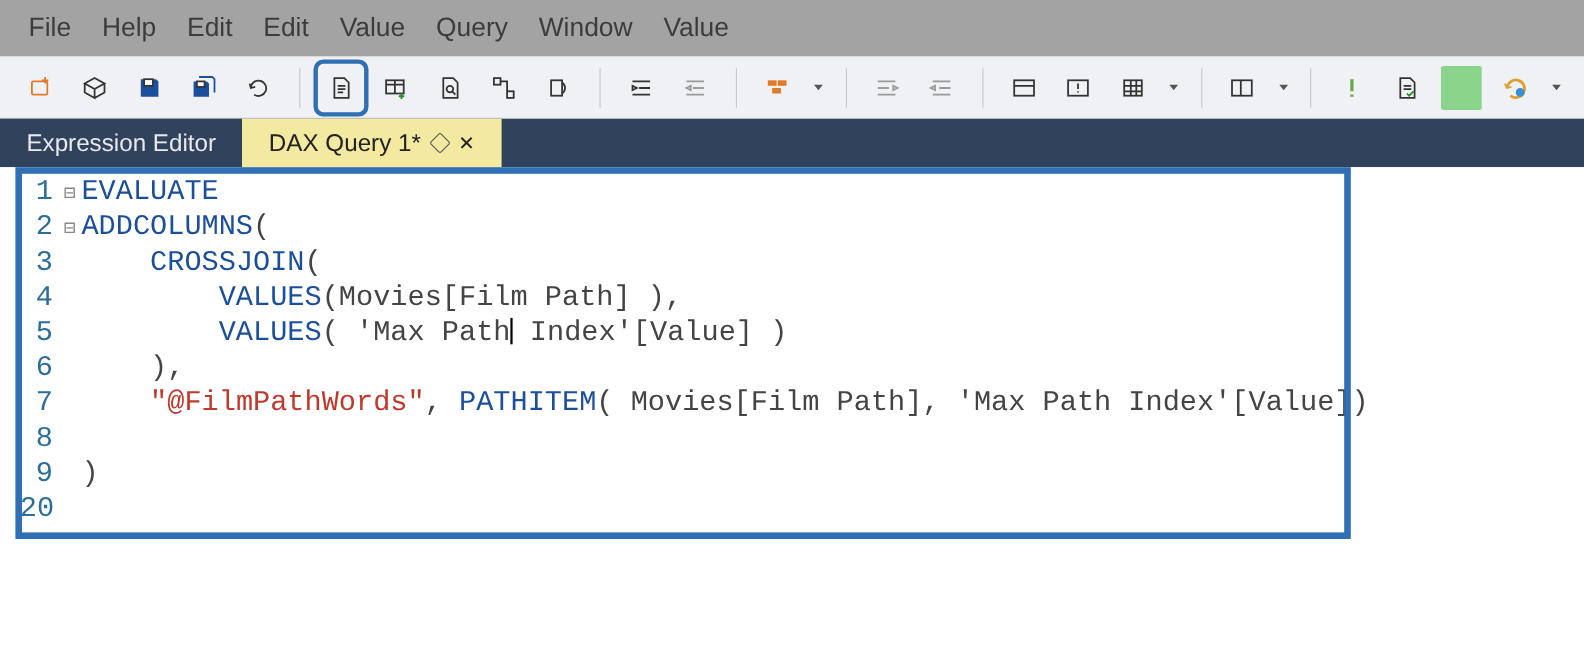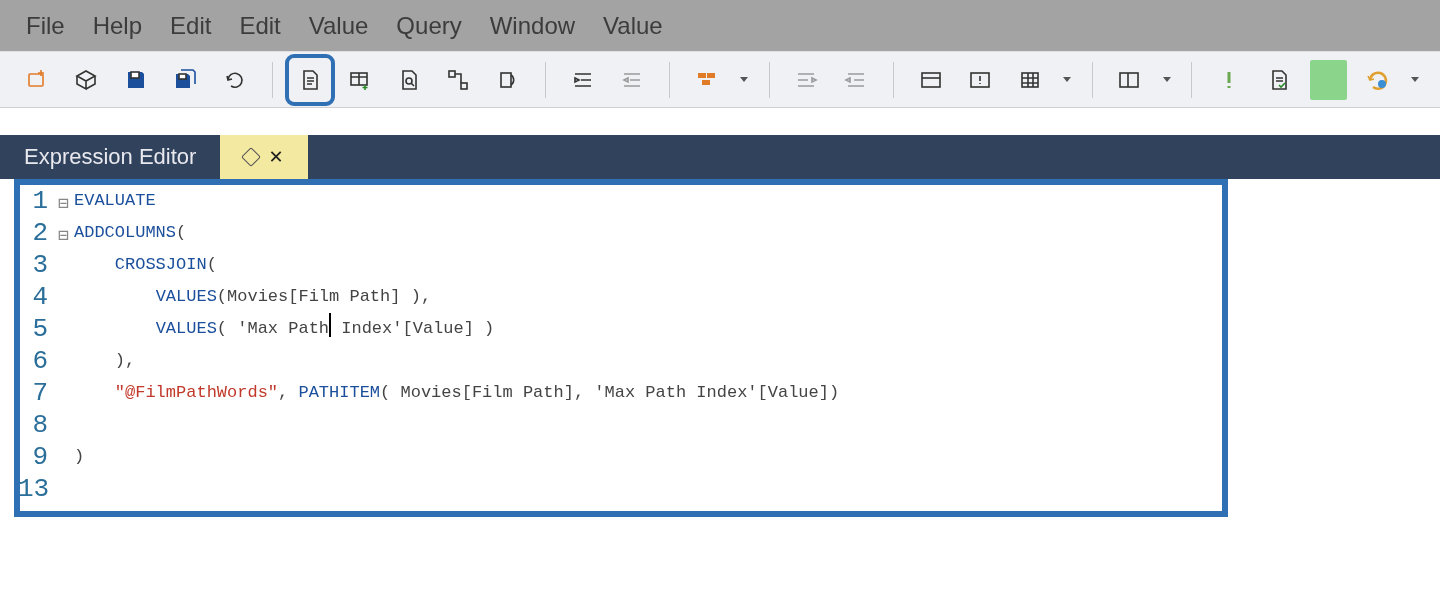--- a/index.html
+++ b/index.html
@@ -61,21 +61,20 @@
   .tdrop::before{
     content:"";border-top:5px solid #555;border-left:4px solid transparent;border-right:4px solid transparent;
   }
 
   
   .tabrow {
     display: flex;
     align-items: stretch;
     height: 44px;
     background: #30425c;
-    margin-top: 27px;
   }
   .tab {
     display:flex;align-items:center;
     padding: 0 24px;
     font-size: 22px;
     color: #e8e8ee;
     gap: 10px;
   }
   .tab.inactive { background: #30425c; }
   .tab.active {
@@ -122,21 +121,21 @@
   .fold {
     width:16px;
     padding-top:2px;
     font-family: Consolas, monospace;
     font-size:18px;
     line-height:32px;
     color:#888;
   }
   .codecol {
     font-family: Consolas, "Courier New", monospace;
-    font-size:17px;
+    font-size:26px;
     line-height:32px;
     color:#333;
     white-space:pre;
   }
   .kw { color:#1b4f9c; }
   .str { color:#c0392b; }
   .txt { color:#444; }
   .caret {
     display:inline-block;width:2px;height:24px;background:#000;vertical-align:-4px;
   }
@@ -317,38 +316,39 @@
       </svg>
     </div>
   <div class="tdrop"></div>
 </div>
 
 <div class="tabrow">
   <div class="tab inactive">
     <span>Expression Editor</span>
   </div>
   <div class="tab active">
+    <span>DAX Query 1*</span>
     <span class="pin"></span>
     <span class="close-x">✕</span>
   </div>
 </div>
 
 <div class="editor-wrap">
   <div class="editor">
     <div class="gutter" id="gutter">
         <div>1</div>
         <div>2</div>
         <div>3</div>
         <div>4</div>
         <div>5</div>
         <div>6</div>
         <div>7</div>
         <div>8</div>
         <div>9</div>
-        <div>13</div>
+        <div>20</div>
       </div>
     <div class="fold" id="fold">
         <div></div>
         <div>⊟</div>
         <div>⊟</div>
         <div></div>
         <div></div>
         <div></div>
         <div></div>
         <div></div>

